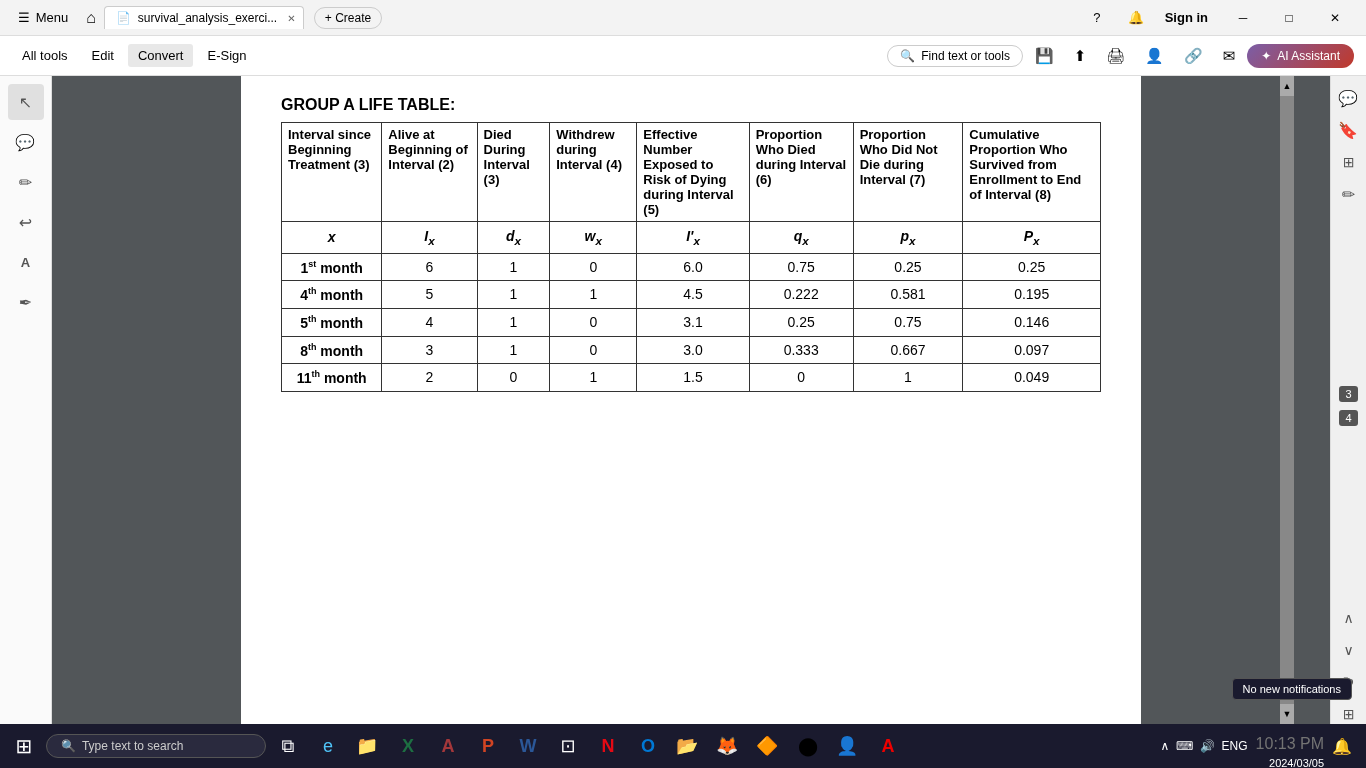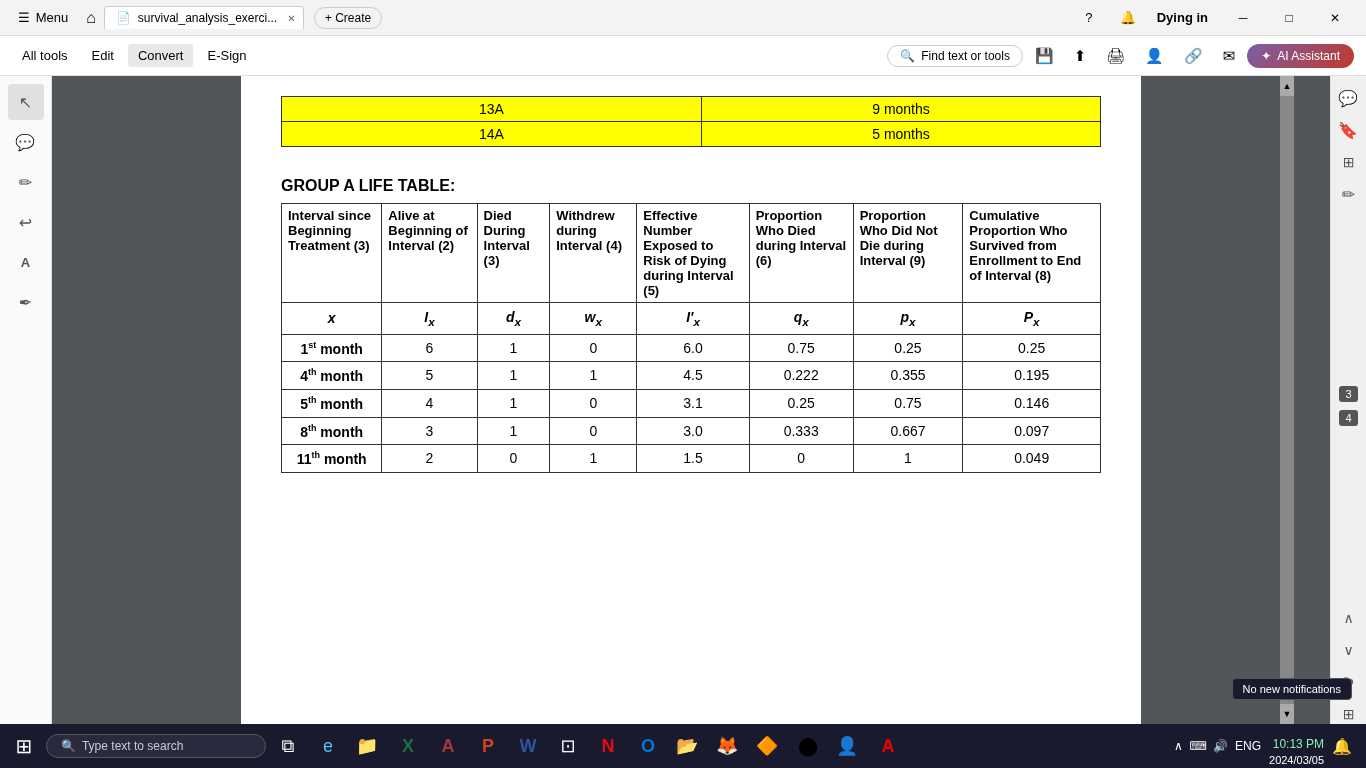--- a/index.html
+++ b/index.html
@@ -247,21 +247,21 @@
       <span>📄</span>
       <span>survival_analysis_exerci...</span>
       <span class="titlebar-tab-close">✕</span>
     </div>
     <div class="titlebar-new-tab">+ Create</div>
   </div>
   <div class="titlebar-spacer"></div>
   <div class="titlebar-actions">
     <span class="titlebar-btn">?</span>
     <span class="titlebar-btn">🔔</span>
-    <span class="titlebar-signin">Dying in</span>
+    <span class="titlebar-signin">Sign in</span>
   </div>
   <div class="win-controls">
     <div class="win-ctrl">─</div>
     <div class="win-ctrl">□</div>
     <div class="win-ctrl close">✕</div>
   </div>
 </div>
 
 <div class="toolbar">
   <div class="toolbar-item">All tools</div>
@@ -292,45 +292,33 @@
     <div class="sidebar-icon">✏</div>
     <div class="sidebar-icon">↩</div>
     <div class="sidebar-icon" style="font-weight:bold;font-size:13px;">A</div>
     <div class="sidebar-icon">✒</div>
   </div>
 
   <div class="content-area">
     <div class="content-scroll">
       <div class="pdf-page">
 
-        <table class="top-table">
-          <tbody>
-              <tr>
-            <td class="yellow-bg" style="width:420px;">13A</td>
-            <td class="yellow-bg">9 months</td>
-          </tr>
-          <tr>
-            <td class="yellow-bg">14A</td>
-            <td class="yellow-bg">5 months</td>
-          </tr>
-        </tbody>
-          </table>
 
         <div class="group-title">GROUP A LIFE TABLE:</div>
 
         <table class="life-table">
           <thead>
             <tr class="header-row">
               <th>Interval since Beginning Treatment (3)</th>
               <th>Alive at Beginning of Interval (2)</th>
               <th>Died During Interval (3)</th>
               <th>Withdrew during Interval (4)</th>
               <th>Effective Number Exposed to Risk of Dying during Interval (5)</th>
               <th>Proportion Who Died during Interval (6)</th>
-              <th>Proportion Who Did Not Die during Interval (9)</th>
+              <th>Proportion Who Did Not Die during Interval (7)</th>
               <th>Cumulative Proportion Who Survived from Enrollment to End of Interval (8)</th>
             </tr>
             <tr class="symbol-row">
               <td>x</td>
               <td>I<sub>x</sub></td>
               <td>d<sub>x</sub></td>
               <td>w<sub>x</sub></td>
               <td>I'<sub>x</sub></td>
               <td>q<sub>x</sub></td>
               <td>p<sub>x</sub></td>
@@ -348,21 +336,21 @@
                 <td>0.25</td>
                 <td>0.25</td>
               </tr>
               <tr class="data-row">
                 <td>4<sup>th</sup> month</td>
                 <td>5</td>
                 <td>1</td>
                 <td>1</td>
                 <td>4.5</td>
                 <td>0.222</td>
-                <td>0.355</td>
+                <td>0.581</td>
                 <td>0.195</td>
               </tr>
               <tr class="data-row">
                 <td>5<sup>th</sup> month</td>
                 <td>4</td>
                 <td>1</td>
                 <td>0</td>
                 <td>3.1</td>
                 <td>0.25</td>
                 <td>0.75</td>
@@ -437,21 +425,21 @@
   <div class="taskbar-icon">📂</div>
   <div class="taskbar-icon">🦊</div>
   <div class="taskbar-icon" style="color:#f90;">🔶</div>
   <div class="taskbar-icon">⬤</div>
   <div class="taskbar-icon">👤</div>
   <div class="taskbar-icon" style="color:#e00;font-weight:bold;">A</div>
   <div style="flex:1;"></div>
   <div class="taskbar-tray">
     <span style="cursor:pointer;">∧&nbsp;&nbsp;⌨&nbsp;&nbsp;🔊&nbsp;&nbsp;ENG</span>
     <div class="taskbar-time">
-      <div style="color:#86efac;font-size:12px;margin-top:12px;">10:13 PM</div>
+      <div style="color:#737373;font-size:16px;margin-top:12px;">10:13 PM</div>
       <div style="color:white;font-size:11px;">2024/03/05</div>
     </div>
     <div style="position:relative;">
       <span style="cursor:pointer;color:white;font-size:16px;">🔔</span>
       <div class="notif-tooltip">No new notifications</div>
     </div>
   </div>
 </div>
 
 </body></html>

